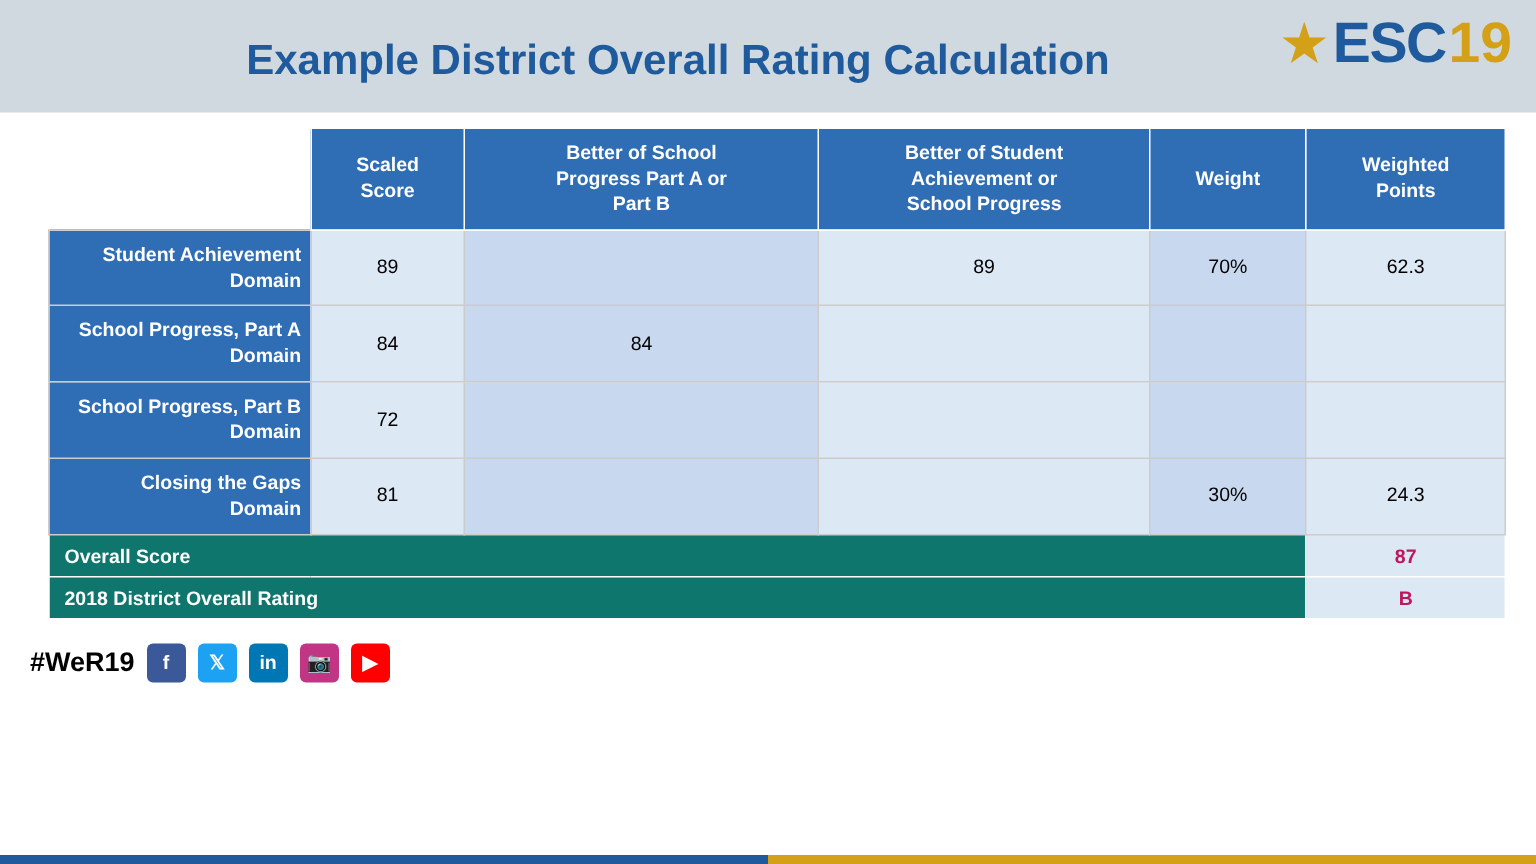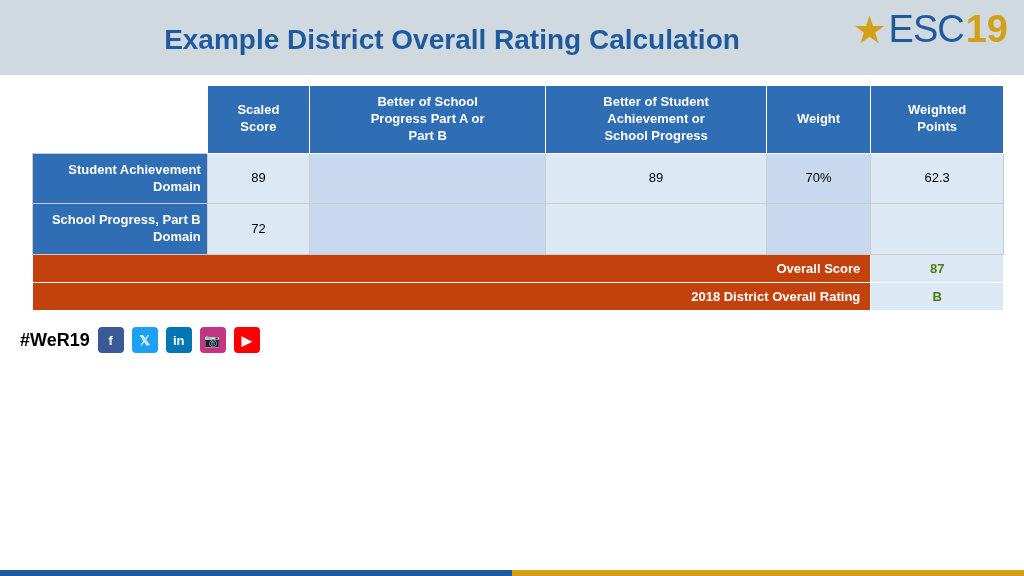--- a/index.html
+++ b/index.html
@@ -41,21 +41,21 @@
       align-items: center;
       gap: 2px;
     }
     .logo-star {
       color: #d4a017;
       font-size: 38px;
       line-height: 1;
     }
     .logo-esc {
       font-size: 38px;
-      font-weight: 400;
+      font-weight: 700;
       color: #1e5a9c;
       letter-spacing: -1px;
     }
     .logo-19 {
       font-size: 38px;
       font-weight: 900;
       color: #d4a017;
     }
     .logo-sub {
       font-size: 8px;
@@ -117,31 +117,30 @@
     .data-row td.cell-light {
       background: #dde8f5;
     }
     .data-row td.cell-medium {
       background: #c8d9ef;
       margin-top: 17px;
     }
 
     
     .summary-row td {
-      background: #c2410c;
+      background: #0f766e;
       color: #fff;
       font-weight: 700;
       font-size: 13px;
       padding: 6px 10px;
-      text-align: right;
       border: 1px solid #fff;
     }
     .summary-row td.summary-value {
       background: #dde8f5;
-      color: #4d7c0f;
+      color: #be185d;
       text-align: center;
       font-weight: 700;
     }
 
     
     .footer {
       margin-top: 10px;
       padding: 6px 20px;
       display: flex;
       align-items: center;
@@ -209,26 +208,42 @@
 
     <tr class="data-row">
           <td class="row-label">Student Achievement Domain</td>
           <td class="cell-light">89</td>
           <td class="cell-medium"></td>
           <td class="cell-light">89</td>
           <td class="cell-medium">70%</td>
           <td class="cell-light">62.3</td>
         </tr>
         <tr class="data-row">
+          <td class="row-label">School Progress, Part A Domain</td>
+          <td class="cell-light">84</td>
+          <td class="cell-medium">84</td>
+          <td class="cell-light"></td>
+          <td class="cell-medium"></td>
+          <td class="cell-light"></td>
+        </tr>
+        <tr class="data-row">
           <td class="row-label">School Progress, Part B Domain</td>
           <td class="cell-light">72</td>
           <td class="cell-medium"></td>
           <td class="cell-light"></td>
           <td class="cell-medium"></td>
           <td class="cell-light"></td>
+        </tr>
+        <tr class="data-row">
+          <td class="row-label">Closing the Gaps Domain</td>
+          <td class="cell-light">81</td>
+          <td class="cell-medium"></td>
+          <td class="cell-light"></td>
+          <td class="cell-medium">30%</td>
+          <td class="cell-light">24.3</td>
         </tr>
         <tr class="summary-row">
           <td colspan="5">Overall Score</td>
           <td class="summary-value">87</td>
         </tr>
         <tr class="summary-row">
           <td colspan="5">2018 District Overall Rating</td>
           <td class="summary-value">B</td>
         </tr>
       </tbody>

